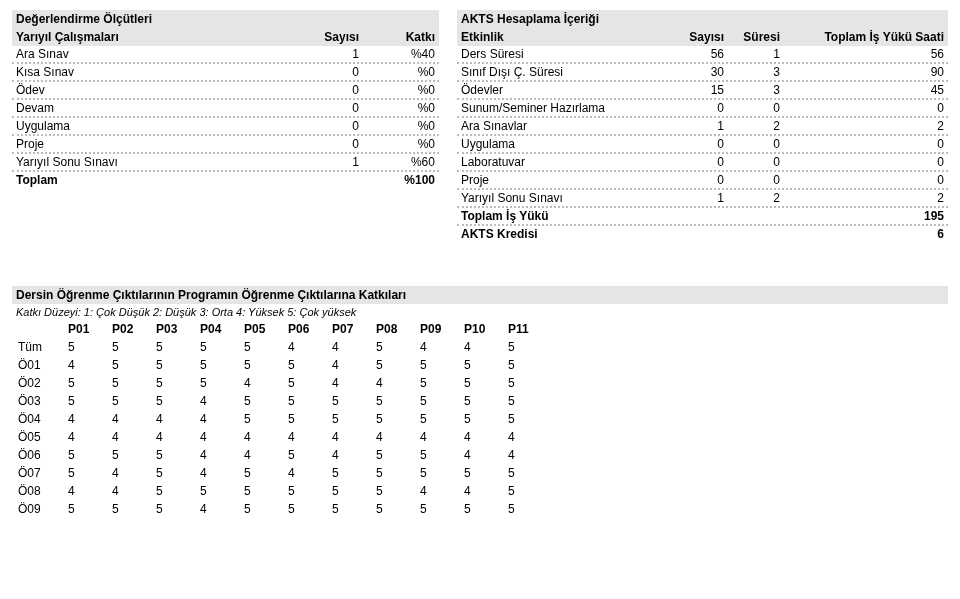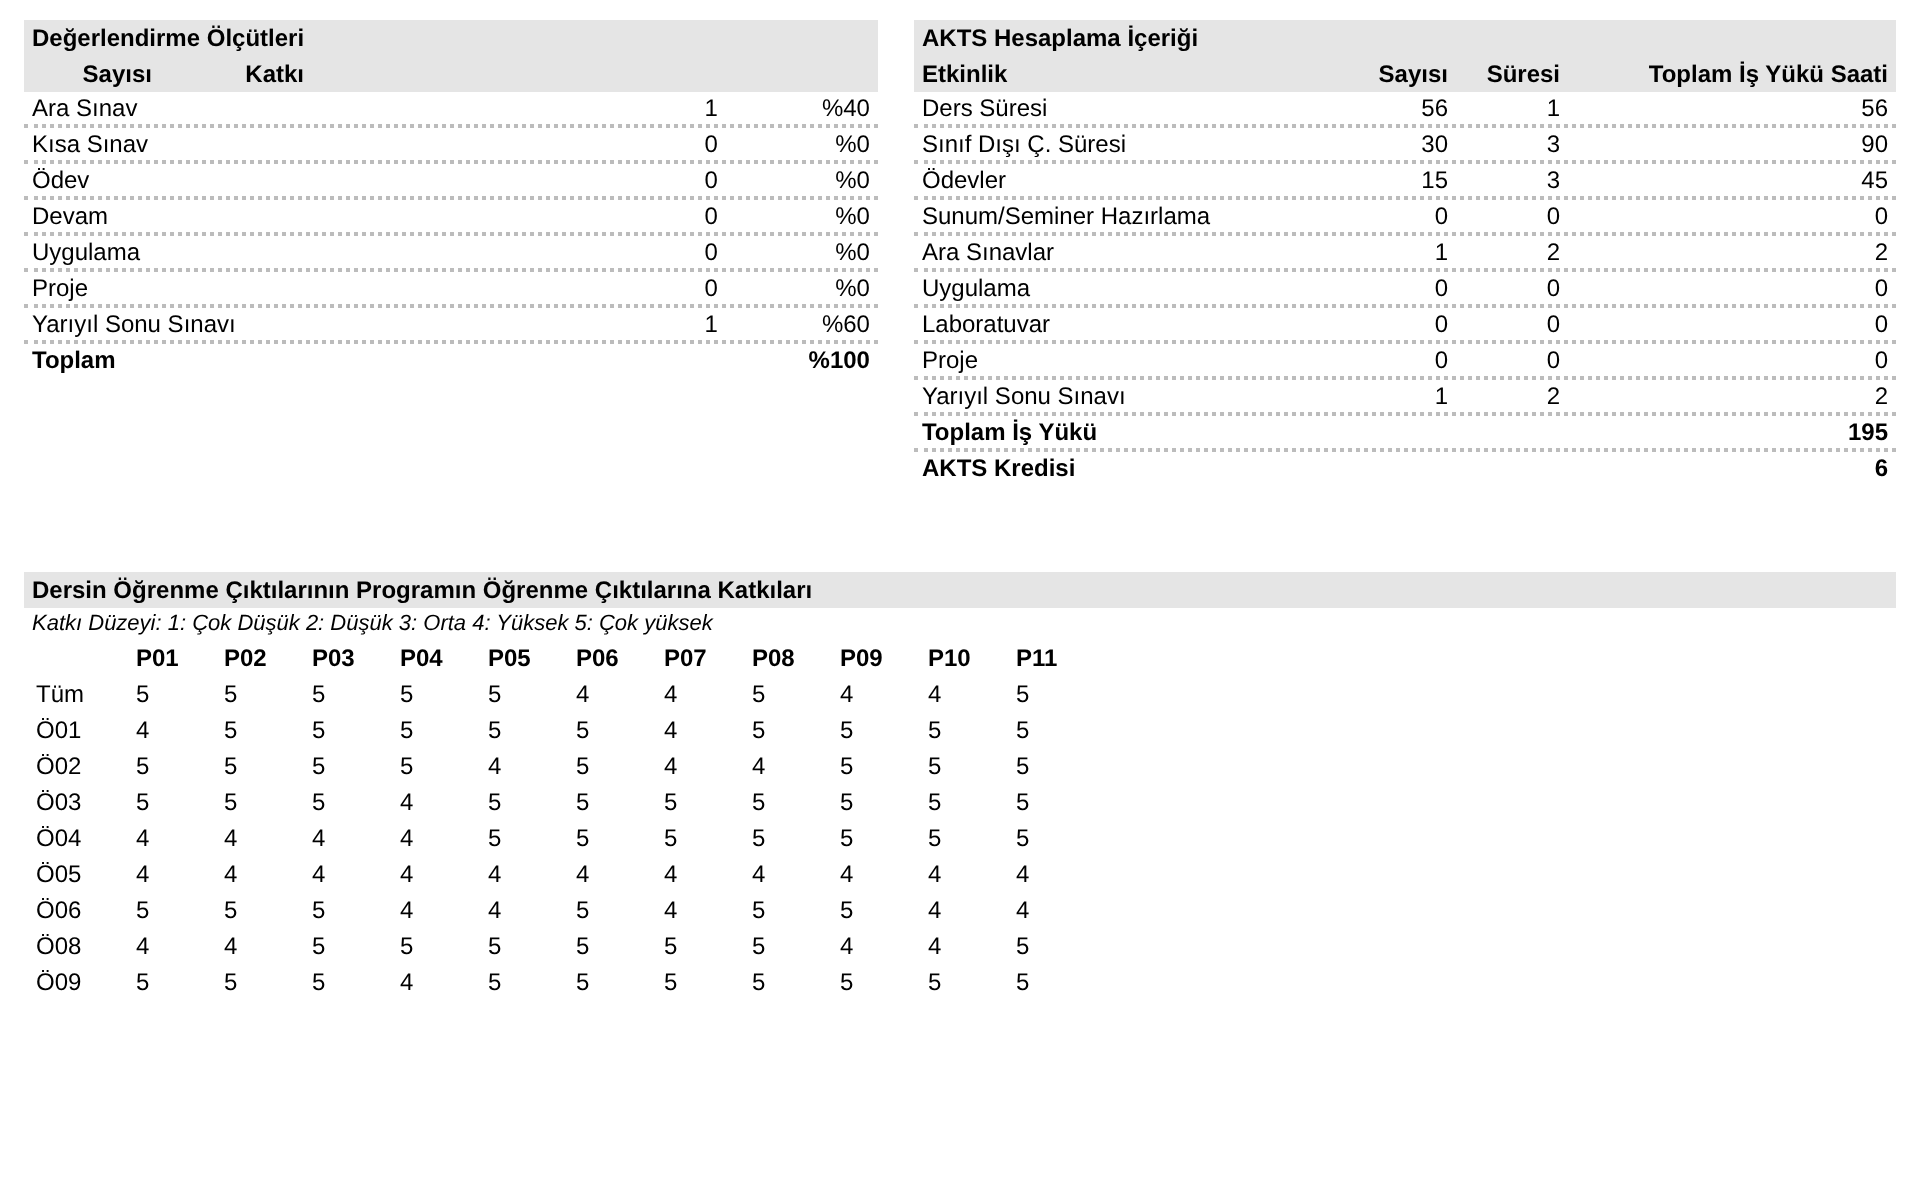--- a/index.html
+++ b/index.html
@@ -41,20 +41,21 @@
 </head>
 <body>
 
 <div class="top">
 
   <div class="panel">
     <div class="hdr">
       <span class="lc1">Değerlendirme Ölçütleri</span>
     </div>
     <div class="hdr">
+      <span class="lc1">Yarıyıl Çalışmaları</span>
       <span class="lc2">Sayısı</span>
       <span class="lc3">Katkı</span>
     </div>
     <div id="left-rows">
         <div class="row">
           <span class="lc1">Ara Sınav</span>
           <span class="lc2">1</span>
           <span class="lc3">%40</span>
         </div>
         <div class="row">
@@ -289,20 +290,34 @@
           <td>4</td>
           <td>4</td>
           <td>5</td>
           <td>4</td>
           <td>5</td>
           <td>5</td>
           <td>4</td>
           <td>4</td>
         </tr>
         <tr>
+          <td>Ö07</td>
+          <td>5</td>
+          <td>4</td>
+          <td>5</td>
+          <td>4</td>
+          <td>5</td>
+          <td>4</td>
+          <td>5</td>
+          <td>5</td>
+          <td>5</td>
+          <td>5</td>
+          <td>5</td>
+        </tr>
+        <tr>
           <td>Ö08</td>
           <td>4</td>
           <td>4</td>
           <td>5</td>
           <td>5</td>
           <td>5</td>
           <td>5</td>
           <td>5</td>
           <td>5</td>
           <td>4</td>

